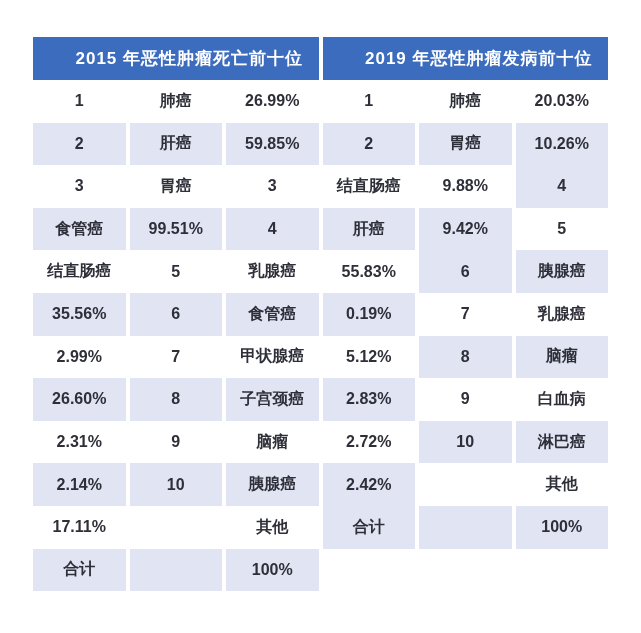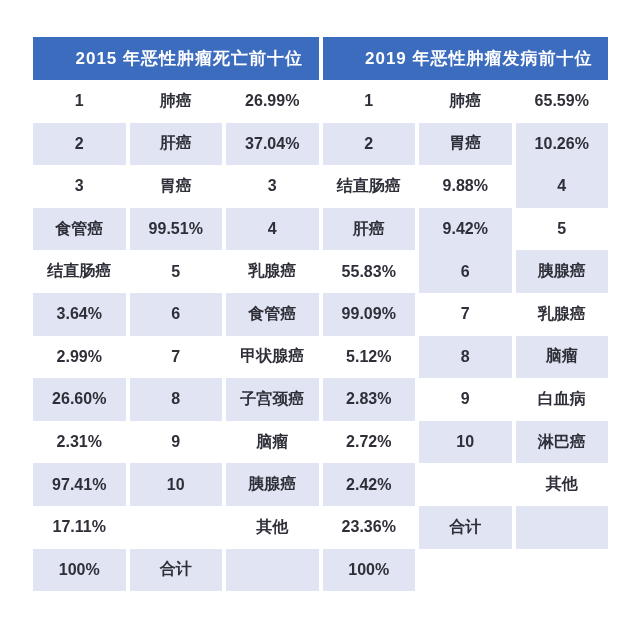--- a/index.html
+++ b/index.html
@@ -53,24 +53,24 @@
 <div class="canvas">
   <div class="grid">
     <div class="hdr">2015 年恶性肿瘤死亡前十位</div>
     <div class="hdr">2019 年恶性肿瘤发病前十位</div>
 
   <div class="cell">1</div>
       <div class="cell">肺癌</div>
       <div class="cell">26.99%</div>
       <div class="cell">1</div>
       <div class="cell">肺癌</div>
-      <div class="cell">65.59%</div>
+      <div class="cell">20.03%</div>
       <div class="cell stripe">2</div>
       <div class="cell stripe">肝癌</div>
-      <div class="cell stripe">37.04%</div>
+      <div class="cell stripe">59.85%</div>
       <div class="cell stripe">2</div>
       <div class="cell stripe">胃癌</div>
       <div class="cell stripe">10.26%</div>
       <div class="cell">3</div>
       <div class="cell">胃癌</div>
       <div class="cell">3</div>
       <div class="cell">结直肠癌</div>
       <div class="cell">9.88%</div>
       <div class="cell stripe">4</div>
       <div class="cell stripe">食管癌</div>
@@ -78,54 +78,53 @@
       <div class="cell stripe">4</div>
       <div class="cell stripe">肝癌</div>
       <div class="cell stripe">9.42%</div>
       <div class="cell">5</div>
       <div class="cell">结直肠癌</div>
       <div class="cell">5</div>
       <div class="cell">乳腺癌</div>
       <div class="cell">55.83%</div>
       <div class="cell stripe">6</div>
       <div class="cell stripe">胰腺癌</div>
-      <div class="cell stripe">3.64%</div>
+      <div class="cell stripe">35.56%</div>
       <div class="cell stripe">6</div>
       <div class="cell stripe">食管癌</div>
-      <div class="cell stripe">99.09%</div>
+      <div class="cell stripe">0.19%</div>
       <div class="cell">7</div>
       <div class="cell">乳腺癌</div>
       <div class="cell">2.99%</div>
       <div class="cell">7</div>
       <div class="cell">甲状腺癌</div>
       <div class="cell">5.12%</div>
       <div class="cell stripe">8</div>
       <div class="cell stripe">脑瘤</div>
       <div class="cell stripe">26.60%</div>
       <div class="cell stripe">8</div>
       <div class="cell stripe">子宫颈癌</div>
       <div class="cell stripe">2.83%</div>
       <div class="cell">9</div>
       <div class="cell">白血病</div>
       <div class="cell">2.31%</div>
       <div class="cell">9</div>
       <div class="cell">脑瘤</div>
       <div class="cell">2.72%</div>
       <div class="cell stripe">10</div>
       <div class="cell stripe">淋巴癌</div>
-      <div class="cell stripe">97.41%</div>
+      <div class="cell stripe">2.14%</div>
       <div class="cell stripe">10</div>
       <div class="cell stripe">胰腺癌</div>
       <div class="cell stripe">2.42%</div>
       <div class="cell"></div>
       <div class="cell">其他</div>
       <div class="cell">17.11%</div>
       <div class="cell"></div>
       <div class="cell">其他</div>
-      <div class="cell">23.36%</div>
       <div class="cell stripe">合计</div>
       <div class="cell stripe"></div>
       <div class="cell stripe">100%</div>
       <div class="cell stripe">合计</div>
       <div class="cell stripe"></div>
       <div class="cell stripe">100%</div>
     </div>
 </div>
 
 </body></html>

